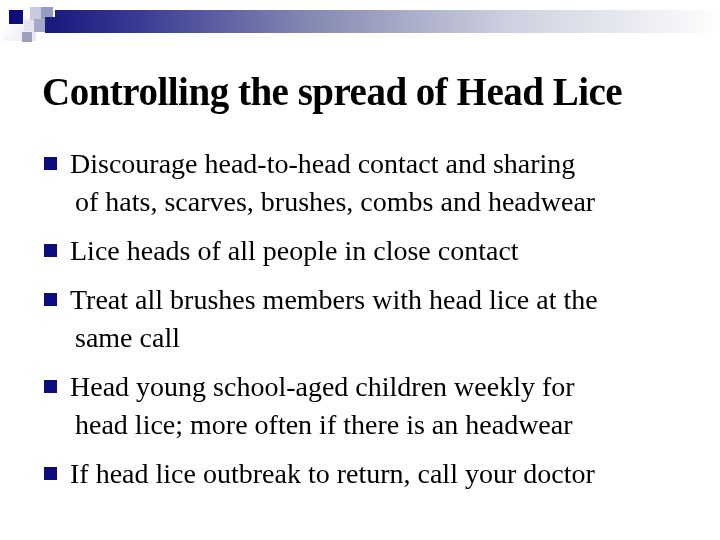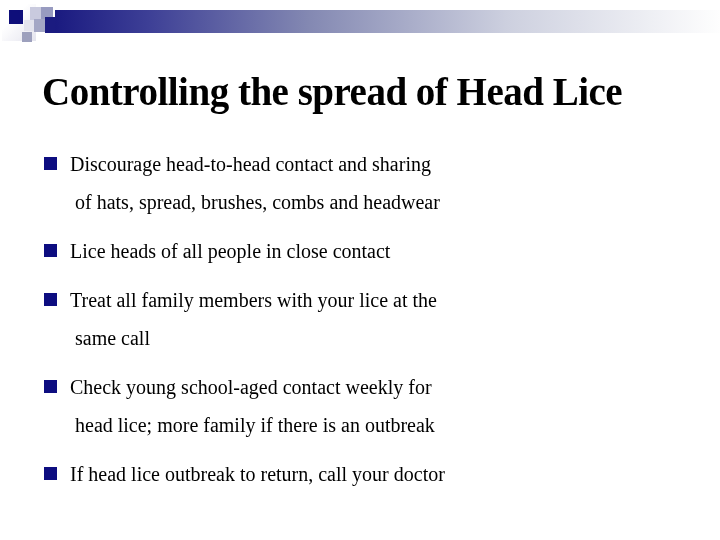--- a/index.html
+++ b/index.html
@@ -39,21 +39,21 @@
 
   
   .bullets {
     position: absolute; left: 44px; top: 145px; width: 640px;
     margin: 0; padding: 0; list-style: none;
   }
   .bullets li {
     position: relative;
     padding-left: 26px;
     margin-bottom: 11px;
-    font-size: 20px; color: #000000;
+    font-size: 28px; color: #000000;
   }
   .bullet-sq {
     position: absolute; left: 0; top: 12px;
     width: 13px; height: 13px;
     background: #0d0d80;
   }
   .ln { line-height: 38px; white-space: nowrap; }
   .ln.wrap { padding-left: 5px; }
   .ln:empty { display: none; }
 </style>
@@ -73,36 +73,36 @@
     <div class="psq sq-gry1"></div>
     <div class="bar"></div>
   </div>
 
   <h1 class="title">Controlling the spread of Head Lice</h1>
 
   <ul class="bullets">
     <li>
       <span class="bullet-sq"></span>
       <div class="ln">Discourage head-to-head contact and sharing</div>
-      <div class="ln wrap">of hats, spread, brushes, combs and headwear</div>
+      <div class="ln wrap">of hats, scarves, brushes, combs and headwear</div>
     </li>
     <li>
       <span class="bullet-sq"></span>
       <div class="ln">Lice heads of all people in close contact</div>
 
     </li>
     <li>
       <span class="bullet-sq"></span>
-      <div class="ln">Treat all family members with your lice at the</div>
+      <div class="ln">Treat all brushes members with head lice at the</div>
       <div class="ln wrap">same call</div>
     </li>
     <li>
       <span class="bullet-sq"></span>
-      <div class="ln">Check young school-aged contact weekly for</div>
-      <div class="ln wrap">head lice; more family if there is an outbreak</div>
+      <div class="ln">Head young school-aged children weekly for</div>
+      <div class="ln wrap">head lice; more often if there is an headwear</div>
     </li>
     <li>
       <span class="bullet-sq"></span>
       <div class="ln">If head lice outbreak to return, call your doctor</div>
 
     </li>
   </ul>
 
 </div>
 

